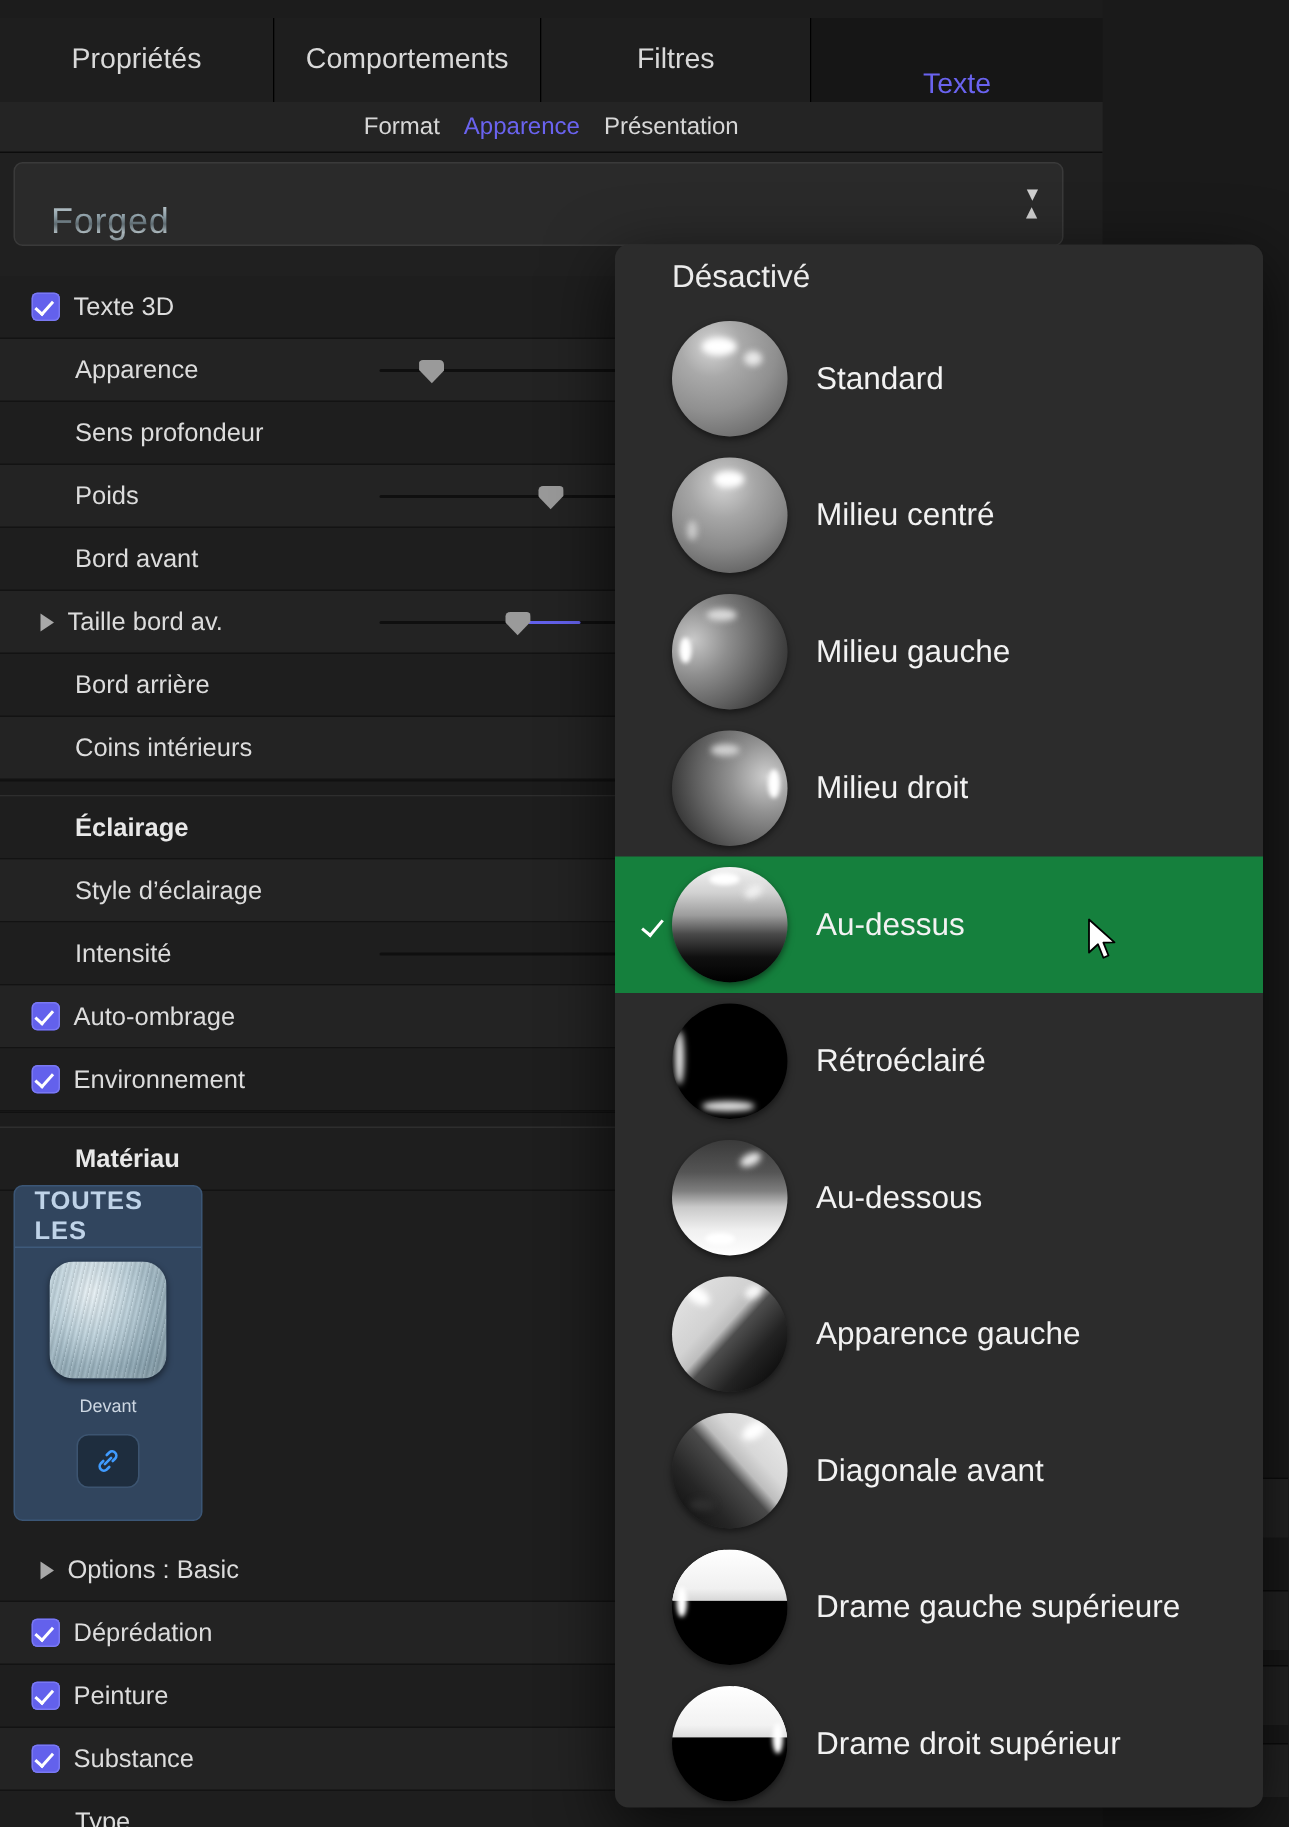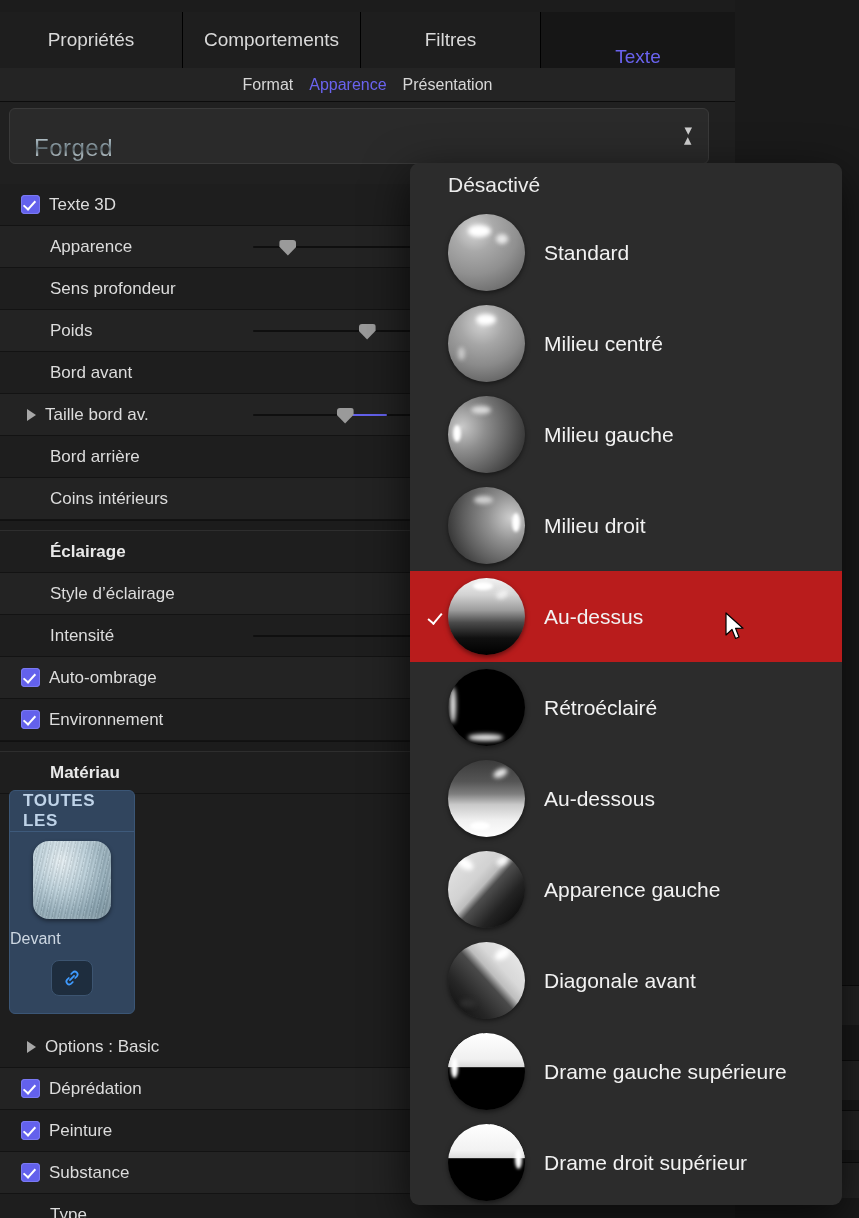--- a/index.html
+++ b/index.html
@@ -73,31 +73,31 @@
   
   .matwrap{position:absolute;left:9px;top:778px;width:124px;height:222px;background:#31455e;
            border-radius:6px;border:1px solid #3b5676;overflow:hidden;}
   .matcat{height:40px;display:flex;align-items:center;padding-left:13px;font-size:17px;
           letter-spacing:.6px;color:#bfd3e8;font-weight:bold;border-bottom:1px solid #3e5a7b;}
   .matthumb{width:78px;height:78px;margin:9px auto 0;border-radius:16px;
             background:
               repeating-linear-gradient(103deg,rgba(255,255,255,.13) 0px,rgba(0,0,0,.1) 2px,rgba(255,255,255,.09) 4px,rgba(0,0,0,.12) 6px),
               radial-gradient(ellipse at 36% 26%,#e9f2f6 0%,#bdd2dc 36%,#8fa9b6 68%,#6d8794 100%);
             box-shadow:0 2px 4px rgba(0,0,0,.45), inset 0 0 10px rgba(255,255,255,.22);}
-  .matname{font-size:16px;color:#cdd7e2;margin-top:11px;}
+  .matname{text-align:center;font-size:12px;color:#cdd7e2;margin-top:11px;}
   .linkbtn{width:40px;height:34px;margin:12px auto 0;border-radius:8px;background:#1e2d3e;
            border:1px solid #3c5470;display:flex;align-items:center;justify-content:center;
            color:#3f9bff;font-size:19px;}
 
   
   #popup{position:absolute;left:410px;top:163px;width:432px;height:1042px;background:#2c2c2c;
          border-radius:9px;box-shadow:0 14px 46px rgba(0,0,0,.72);overflow:hidden;z-index:60;}
   .menutitle{height:44px;display:flex;align-items:center;padding-left:38px;font-size:21px;color:#ececec;}
   .mitem{height:91px;display:flex;align-items:center;position:relative;}
-  .mitem.sel{background:#b91c1c;}
+  .mitem.sel{background:#15803d;}
   .chk{position:absolute;left:18px;top:50%;transform:translateY(-50%);width:16px;height:16px;}
   .chk::after{content:"";position:absolute;left:3px;top:1px;width:6px;height:12px;
        border:solid #fff;border-width:0 2px 2px 0;transform:rotate(40deg);}
   .sphere{width:77px;height:77px;border-radius:50%;margin-left:38px;flex:0 0 auto;
           position:relative;overflow:hidden;box-shadow:0 2px 5px rgba(0,0,0,.5);}
   .mlabel{font-size:21px;color:#f2f2f2;margin-left:19px;white-space:nowrap;}
 
   
   .s-standard{background:radial-gradient(circle at 34% 22%,#d6d6d6 0%,#a9a9a9 26%,#909090 55%,#6d6d6d 82%,#4e4e4e 100%);}
   .s-standard::before{content:"";position:absolute;left:26%;top:14%;width:30%;height:16%;border-radius:50%;background:#fff;filter:blur(2px);}

